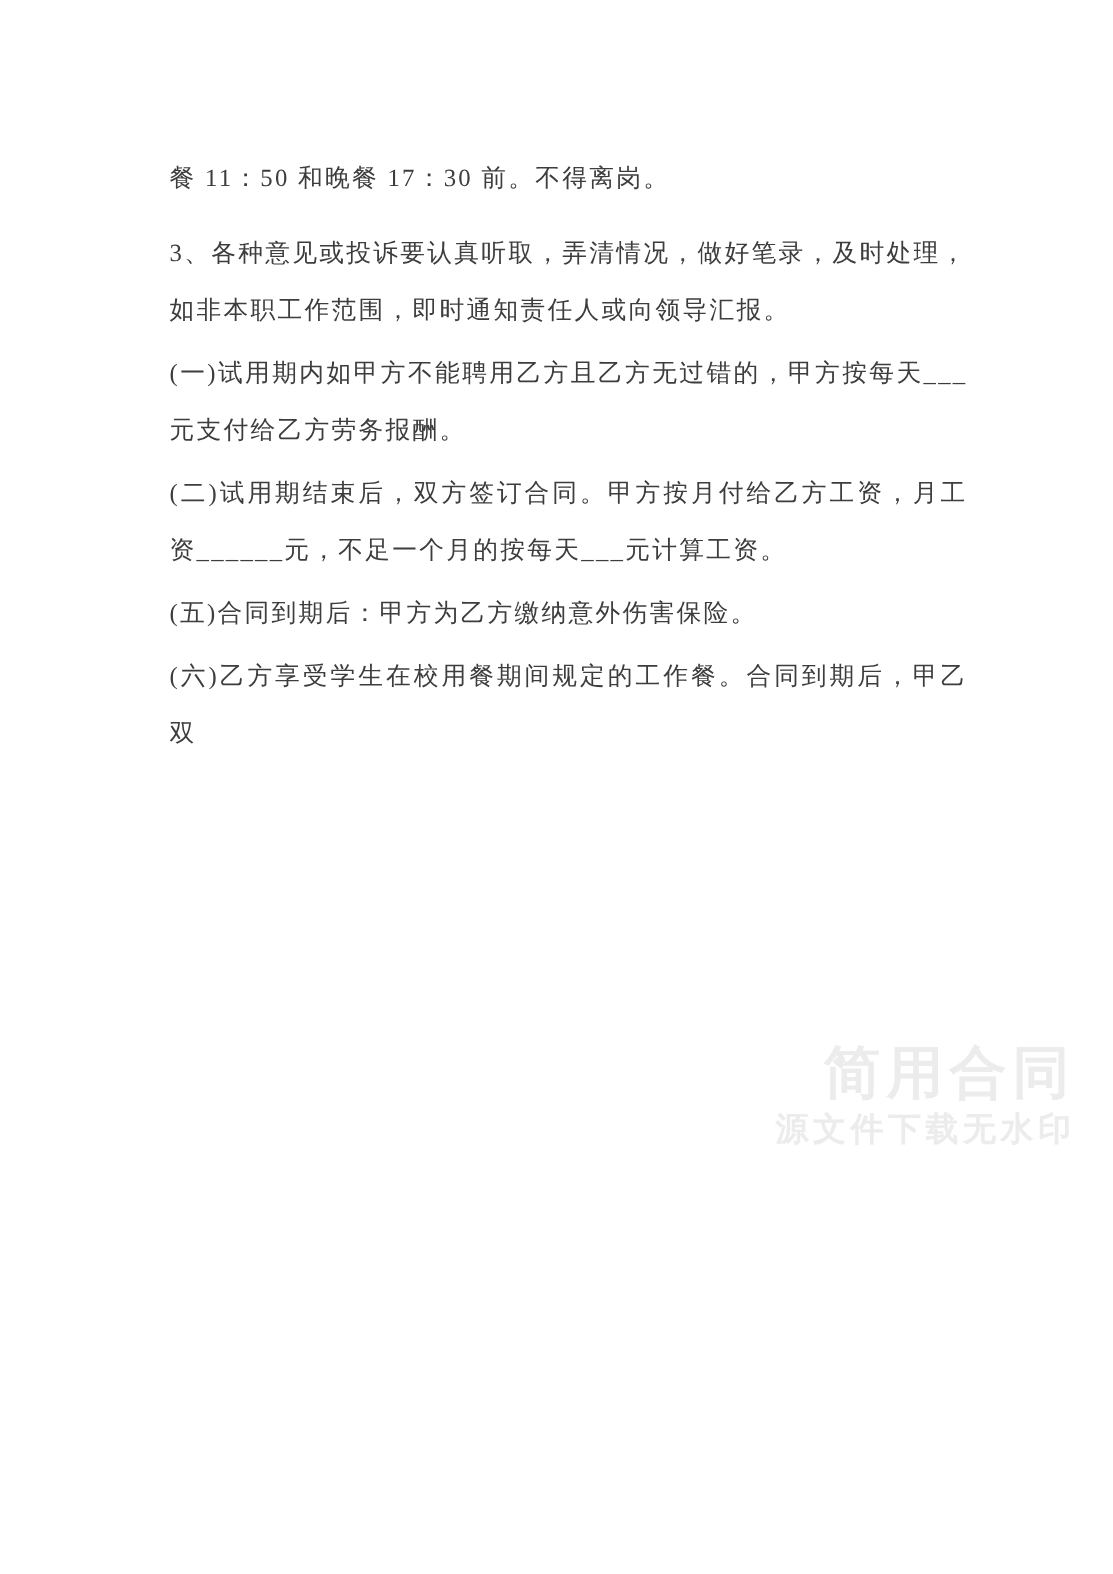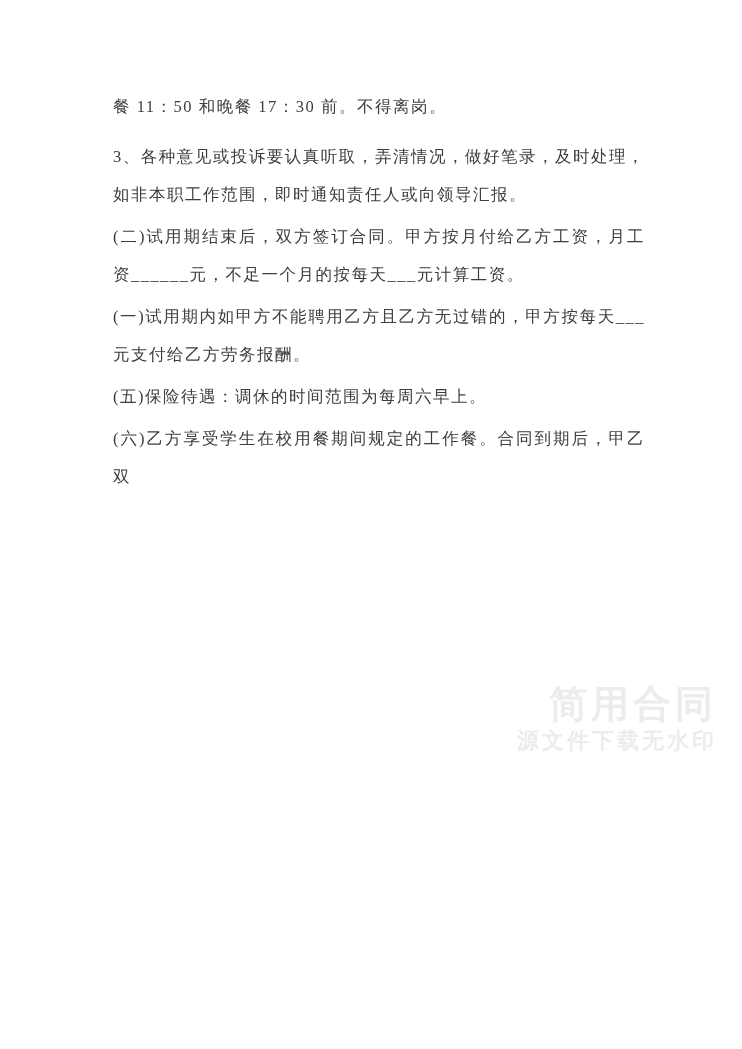--- a/index.html
+++ b/index.html
@@ -10,21 +10,21 @@
   body {
     width: 742px;
     height: 1049px;
     position: relative;
     overflow: hidden;
     font-family: "Liberation Serif", serif;
   }
   .page {
     position: absolute;
     left: 0;
-    top: 0;
+    top: 12px;
     width: 742px;
     height: 804px;
     background: #ffffff;
   }
   .content {
     position: absolute;
     left: 113px;
     top: 88px;
     width: 532px;
     color: #3d3d3d;
@@ -67,23 +67,23 @@
   }
 </style>
 </head>
 <body>
 
 <div class="page">
 
   <div class="content">
     <p class="first">餐 11：50 和晚餐 17：30 前。不得离岗。</p>
     <p>3、各种意见或投诉要认真听取，弄清情况，做好笔录，及时处理，如非本职工作范围，即时通知责任人或向领导汇报。</p>
+    <p>(一)试用期内如甲方不能聘用乙方且乙方无过错的，甲方按每天___元支付给乙方劳务报酬。</p>
     <p>(二)试用期结束后，双方签订合同。甲方按月付给乙方工资，月工资______元，不足一个月的按每天___元计算工资。</p>
-    <p>(一)试用期内如甲方不能聘用乙方且乙方无过错的，甲方按每天___元支付给乙方劳务报酬。</p>
-    <p>(五)保险待遇：调休的时间范围为每周六早上。</p>
+    <p>(五)合同到期后：甲方为乙方缴纳意外伤害保险。</p>
     <p>(六)乙方享受学生在校用餐期间规定的工作餐。合同到期后，甲乙双</p>
   </div>
 
   <div class="watermark">
     <div class="brand">简用合同</div>
     <div class="tagline">源文件下载无水印</div>
   </div>
 
 </div>
 

